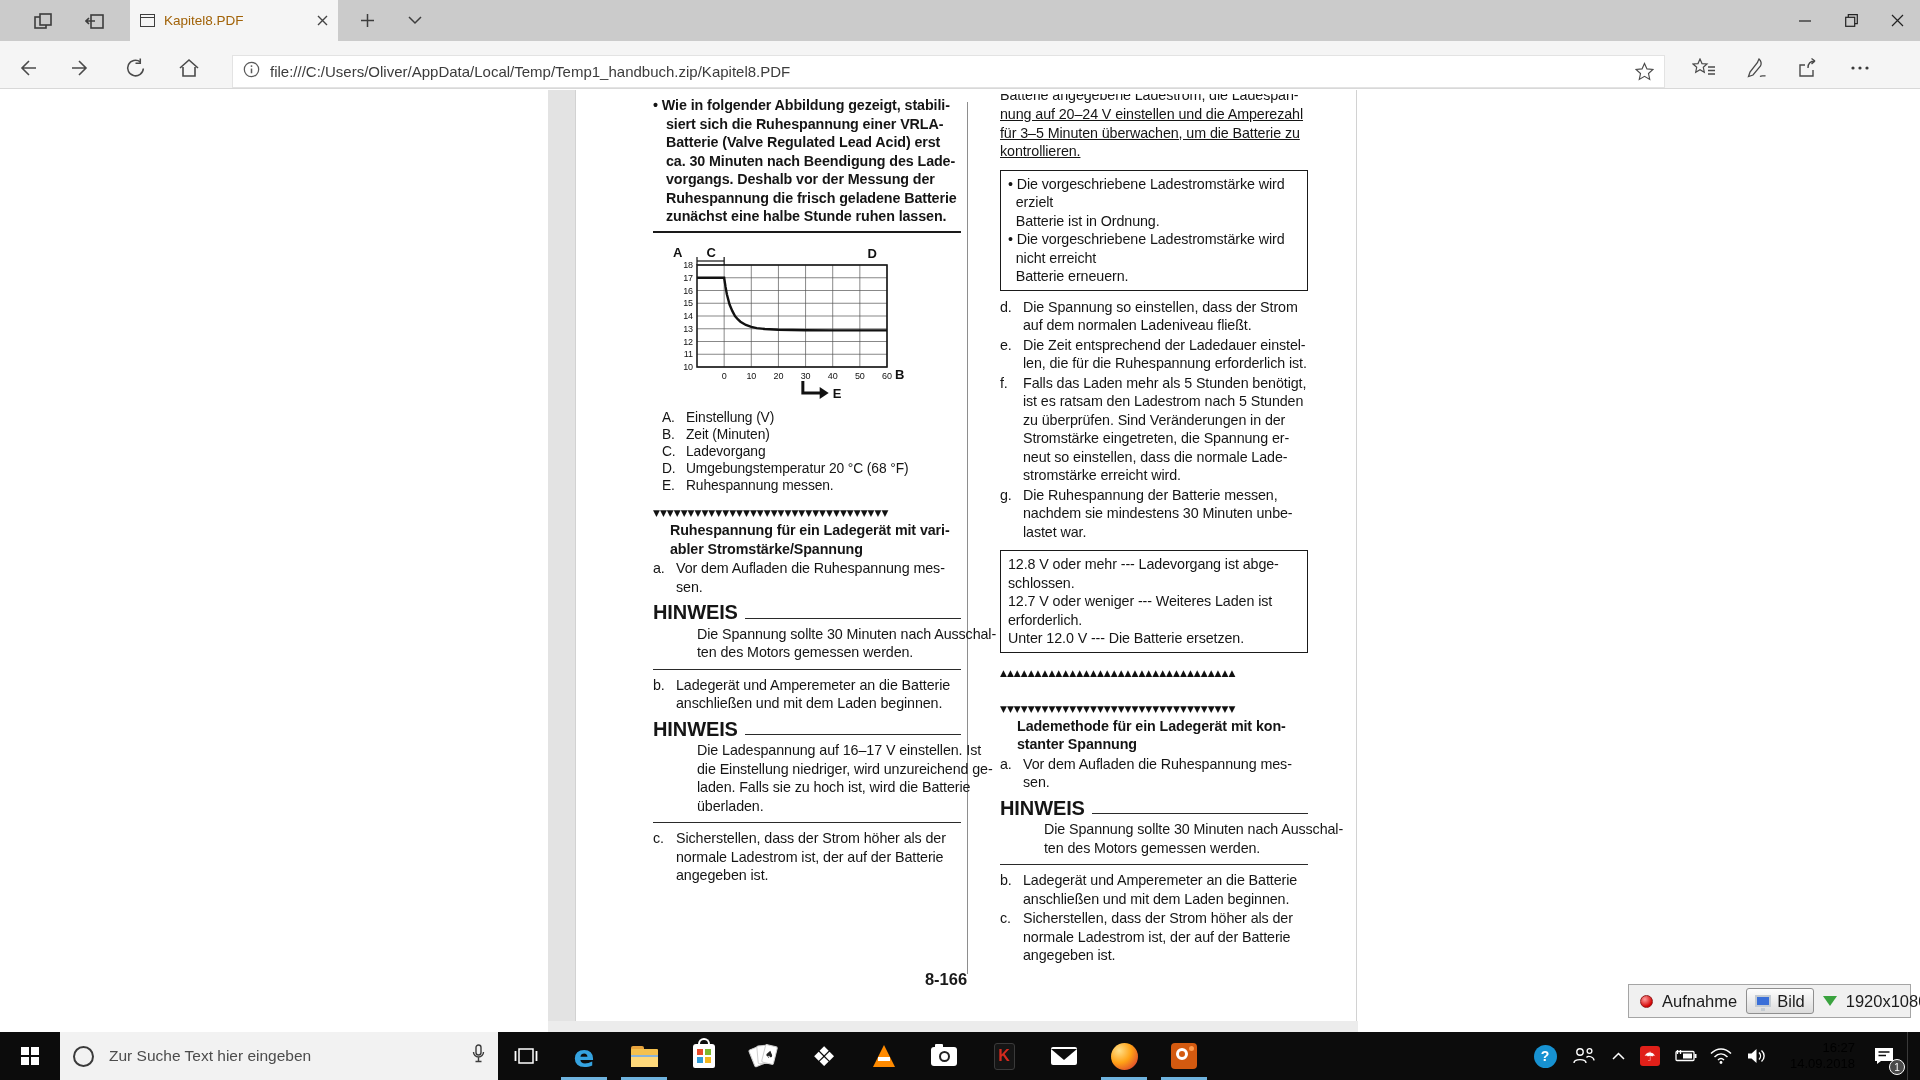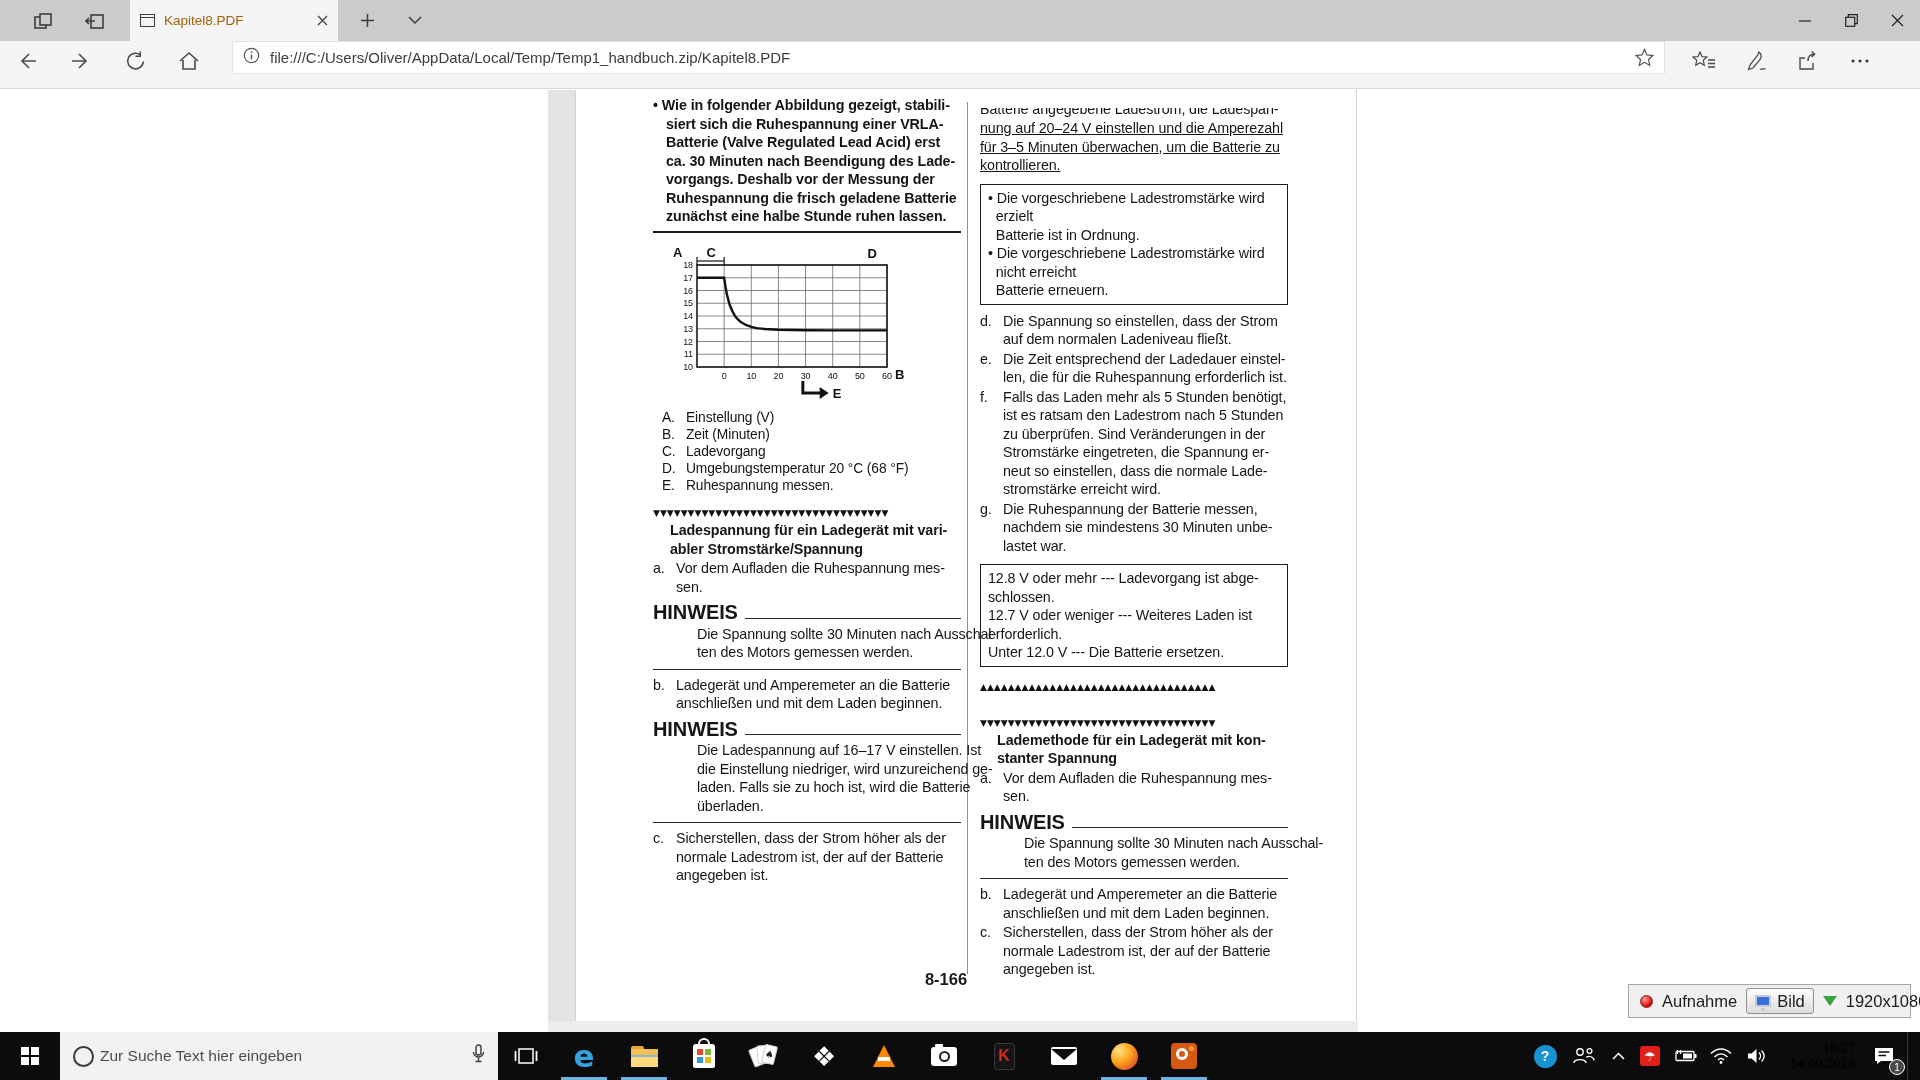--- a/index.html
+++ b/index.html
@@ -14,37 +14,37 @@
   .tab{width:208px;margin-left:22px;background:#f5f5f5;display:flex;align-items:center;padding:0 10px;gap:9px;}
   .fav{width:15px;height:13px;border:1.6px solid #3d3d3d;position:relative;flex:none;}
   .fav::before{content:"";position:absolute;left:0;right:0;top:2px;border-top:1.6px solid #3d3d3d;}
   .tab-title{font-size:13.5px;color:#a16207;flex:1;white-space:nowrap;overflow:hidden;}
   .tab-close{background:none;border:none;padding:0;display:flex;}
   .newtab{display:flex;align-items:center;gap:22px;padding-left:16px;}
   .wincontrols{margin-left:auto;display:flex;}
   .wc{width:46px;height:41px;display:flex;align-items:center;justify-content:center;background:none;border:none;}
 
   .toolbar{position:absolute;left:0;top:41px;width:1920px;height:48px;background:#f5f5f5;
-           border-bottom:1px solid #d8d8d8;display:flex;align-items:flex-start;}
+           border-bottom:1px solid #d8d8d8;display:flex;align-items:flex-end;}
   .nav{width:54px;height:40px;display:flex;align-items:center;justify-content:center;background:none;border:none;}
   .urlbox{margin-left:16px;width:1433px;height:33px;background:#fff;border:1px solid #e3e3e3;display:flex;align-items:center;padding:0 10px;gap:10px;}
   .url{font-size:15px;color:#3c3c3c;flex:1;white-space:nowrap;overflow:hidden;}
   .tool-icons{display:flex;margin-left:20px;gap:14px;}
   .tool-icons .nav{width:38px;}
 
   
   .content{position:absolute;left:0;top:90px;width:1920px;height:942px;background:#fff;}
   .page-strip{position:absolute;left:548px;top:0;width:27px;height:931px;background:#e3e3e3;}
   .bottom-band{position:absolute;left:548px;top:931px;width:810px;height:11px;background:#ececec;}
   .page{position:absolute;left:575px;top:0;width:782px;height:931px;background:#fff;
         border-left:1px solid #d2d2d2;border-right:1px solid #d2d2d2;color:#151515;}
   .coldiv{position:absolute;left:391px;top:12px;width:1px;height:872px;background:#8e8e8e;}
   .col{position:absolute;top:0;width:308px;font-size:14.3px;line-height:18.5px;letter-spacing:-0.1px;}
   .col-l{left:77px;padding-top:6px;}
-  .col-r{left:404px;padding-top:18px;}
+  .col-r{left:424px;padding-top:4px;}
   .bullet{font-weight:bold;padding-left:13px;text-indent:-13px;white-space:pre;}
   .endrule{border-top:2px solid #1a1a1a;margin-top:5px;}
   .leg{display:flex;line-height:17px;font-size:13.8px;padding-left:9px;}
   .leg .lm{width:24px;flex:none;}
   .tri{font-size:9px;line-height:12px;letter-spacing:0;color:#111;white-space:nowrap;overflow:hidden;font-family:"DejaVu Sans",sans-serif;}
   .sec-head{font-weight:bold;padding-left:17px;white-space:pre;margin-top:2px;}
   .step{display:flex;margin-top:1px;}
   .step .m{width:23px;flex:none;}
   .step .t{white-space:pre;}
   .hinweis{display:flex;align-items:flex-end;margin-top:7px;}
@@ -69,21 +69,21 @@
   .mon{width:16px;height:12px;background:#3a6fd8;border:2px solid #c4cbd2;position:relative;flex:none;}
   .mon::after{content:"";position:absolute;left:4px;top:11px;width:4px;height:3px;background:#c4cbd2;}
   .greentri{width:0;height:0;border-left:7px solid transparent;border-right:7px solid transparent;border-top:10px solid #3aa33f;flex:none;}
 
   
   .taskbar{position:absolute;left:0;top:1032px;width:1920px;height:48px;background:#0c0c0c;display:flex;align-items:stretch;color:#fff;}
   .tb-cell{display:flex;align-items:center;justify-content:center;background:none;border:none;position:relative;}
   .startbtn{width:60px;}
   .winlogo{display:grid;grid-template-columns:8px 8px;grid-template-rows:8px 8px;gap:2px;}
   .winlogo i{background:#fff;}
-  .search{width:438px;background:#f2f2f2;display:flex;align-items:center;gap:6px;padding:0 13px;}
+  .search{width:438px;background:#f2f2f2;display:flex;align-items:center;gap:15px;padding:0 13px;}
   .cortana{width:21px;height:21px;border:2.4px solid #3a3a3a;border-radius:50%;flex:none;}
   .search-text{font-size:15.5px;color:#4c4c4c;flex:1;text-align:left;}
   .taskview{width:56px;}
   .apps{display:flex;}
   .app{width:60px;display:flex;align-items:center;justify-content:center;background:none;border:none;position:relative;}
   .app .ul{position:absolute;left:7px;right:7px;bottom:0;height:3px;background:#6fb3de;}
   .tray{margin-left:auto;display:flex;align-items:stretch;}
   .trayic{display:flex;align-items:center;justify-content:center;background:none;border:none;position:relative;}
   .clockblk{display:flex;flex-direction:column;justify-content:center;align-items:flex-end;font-size:13px;line-height:16px;padding:0 6px;width:86px;}
   .badge{position:absolute;right:2px;bottom:5px;width:16px;height:16px;border-radius:50%;background:#4a4a4a;
@@ -333,21 +333,21 @@
             <span class="lm">D.</span>
             <span>Umgebungstemperatur 20 °C (68 °F)</span>
           </div>
           <div class="leg">
             <span class="lm">E.</span>
             <span>Ruhespannung messen.</span>
           </div>
         </div>
 
       <div class="tri" style="margin-top:13px">▼▼▼▼▼▼▼▼▼▼▼▼▼▼▼▼▼▼▼▼▼▼▼▼▼▼▼▼▼▼▼▼▼▼</div>
-      <div class="sec-head">Ladespannung für ein Ladegerät mit vari-
+      <div class="sec-head">Ruhespannung für ein Ladegerät mit vari-
 abler Stromstärke/Spannung</div>
       <div class="step">
           <span class="m">a.</span>
           <span class="t">Vor dem Aufladen die Ruhespannung mes-
 sen.</span>
         </div>
       <div class="hinweis">
           <span class="hw">HINWEIS</span>
           <span class="hw-line"></span>
         </div>

